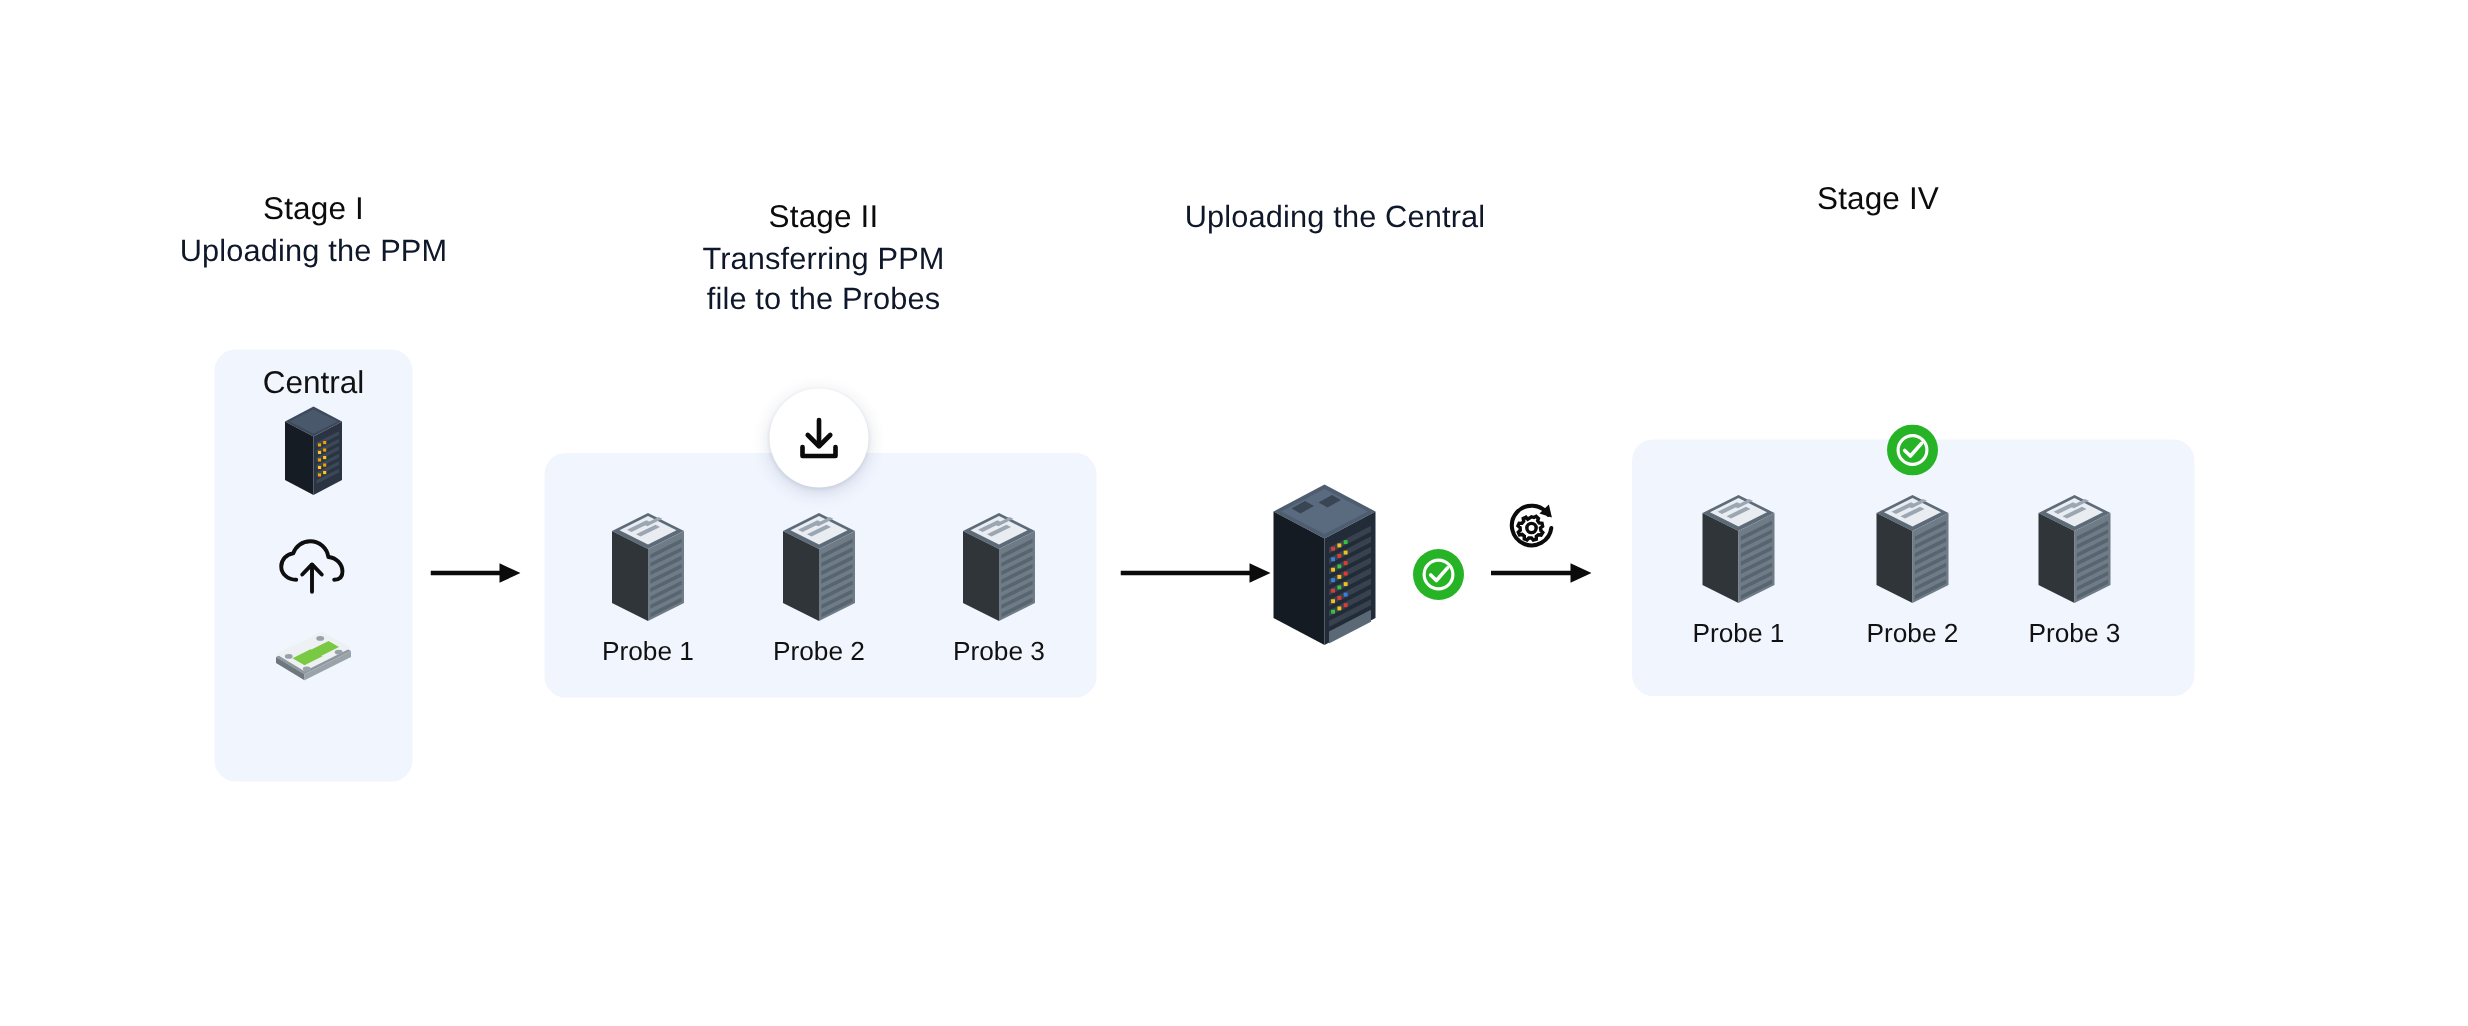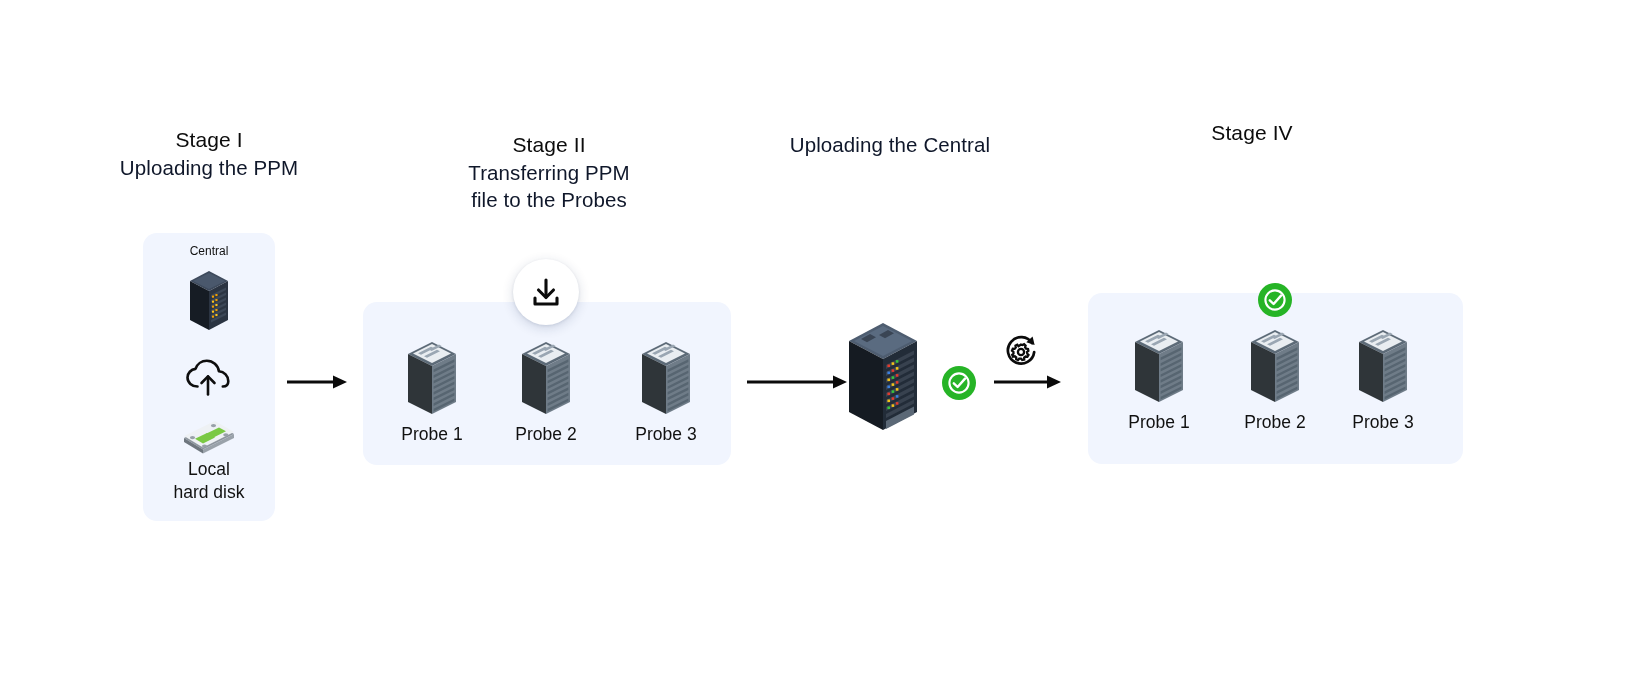--- a/index.html
+++ b/index.html
@@ -58,21 +58,21 @@
   #panel-stage1 { left: 143px;  top: 233px; width: 132px; height: 288px; }
   #panel-stage2 { left: 363px;  top: 302px; width: 368px; height: 163px; }
   #panel-stage4 { left: 1088px; top: 293px; width: 375px; height: 171px; }
 
   
   .central-label {
     position: absolute;
     left: 143px; top: 244px;
     width: 132px;
     text-align: center;
-    font-size: 12px;
+    font-size: 21px;
     color: #111;
   }
   #central-server-icon {
     position: absolute;
     left: 186px; top: 268px;
     width: 46px; height: 66px;
   }
   #cloud-upload-icon {
     position: absolute;
     left: 184px; top: 358px;
@@ -253,24 +253,20 @@
       <polygon points="14,23.8 22,28.5 34,22.5 26,17.9" fill="#7ac943"></polygon>
       <polygon points="25,18.8 32,22.8 45,16.3 38,12.4" fill="#7ac943"></polygon>
 
       <ellipse cx="11.5" cy="22.6" rx="2.6" ry="1.6" fill="#98a0a8"></ellipse>
       <ellipse cx="32.5" cy="10.6" rx="2.6" ry="1.6" fill="#98a0a8"></ellipse>
       <ellipse cx="44.8" cy="19.8" rx="2.6" ry="1.6" fill="#98a0a8"></ellipse>
       <ellipse cx="23.5" cy="31.0" rx="2.6" ry="1.6" fill="#98a0a8"></ellipse>
     </svg>
   </div>
 
-  <div class="local-disk-label">
-    <span>Local</span><br>
-    <span>hard disk</span>
-  </div>
 
   <div class="arrow" id="arrow-1">
     <svg viewBox="0 0 60 22" width="60" height="22">
       <line x1="0" y1="11" x2="48" y2="11" stroke="#0b0b0b" stroke-width="3"></line>
       <polygon points="46,4.5 60,11 46,17.5" fill="#0b0b0b"></polygon>
     </svg>
   </div>
 
   <div class="panel" id="panel-stage2"></div>
 

